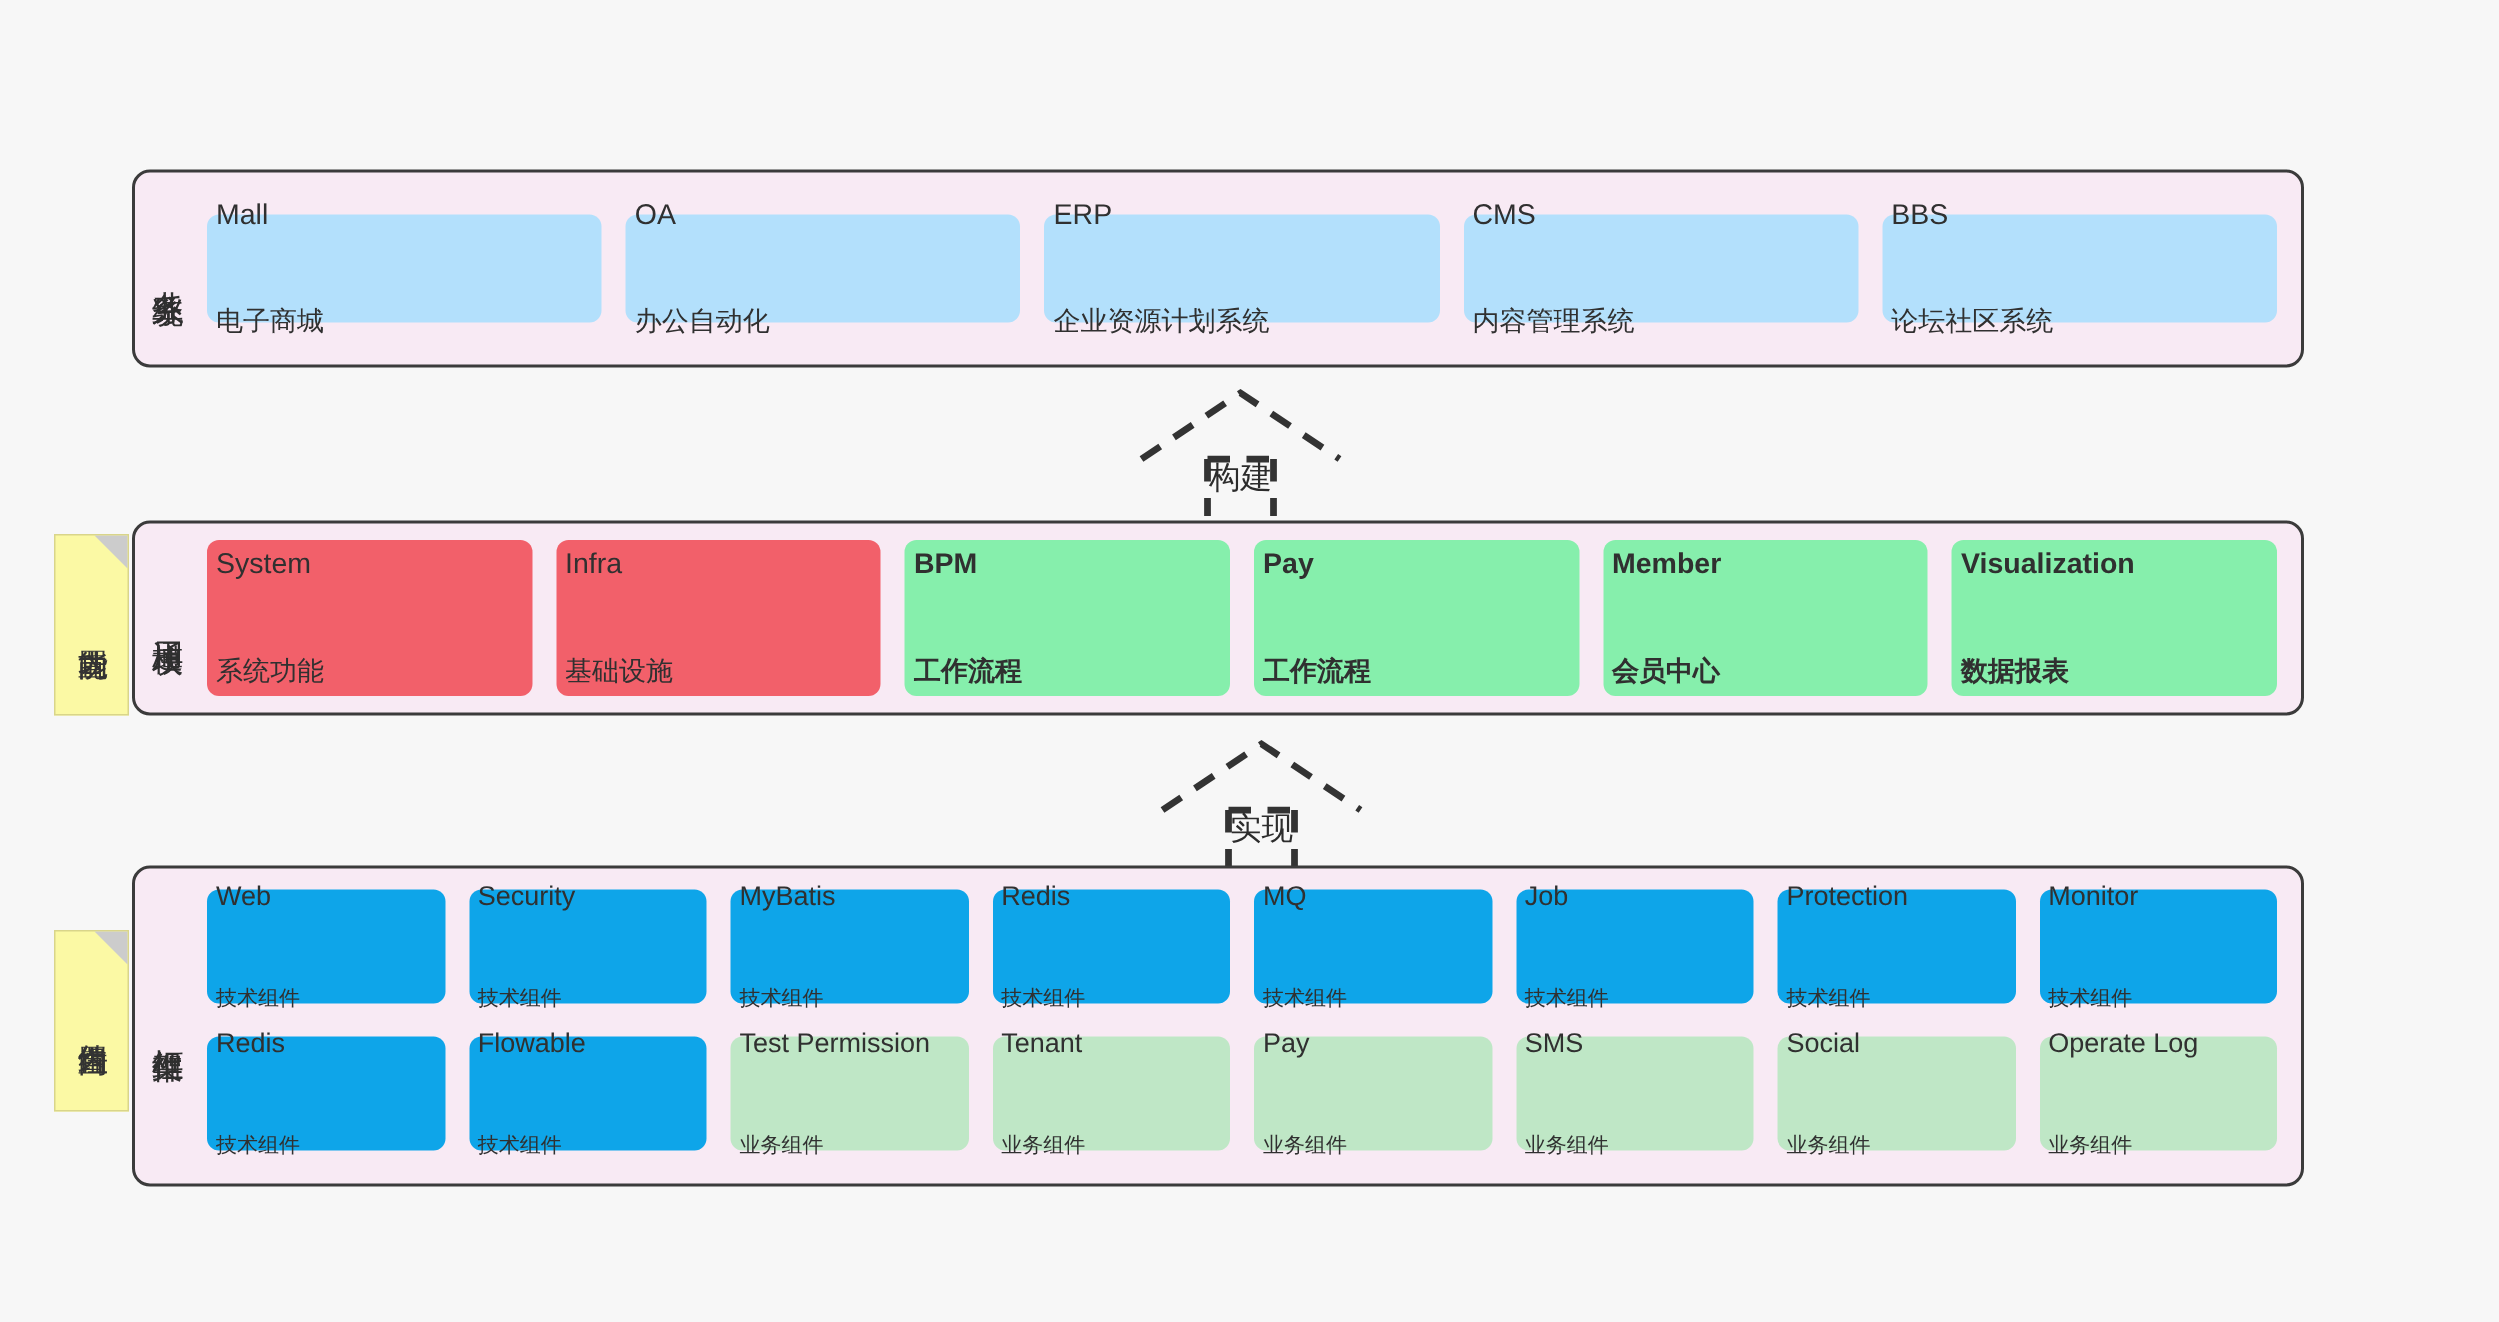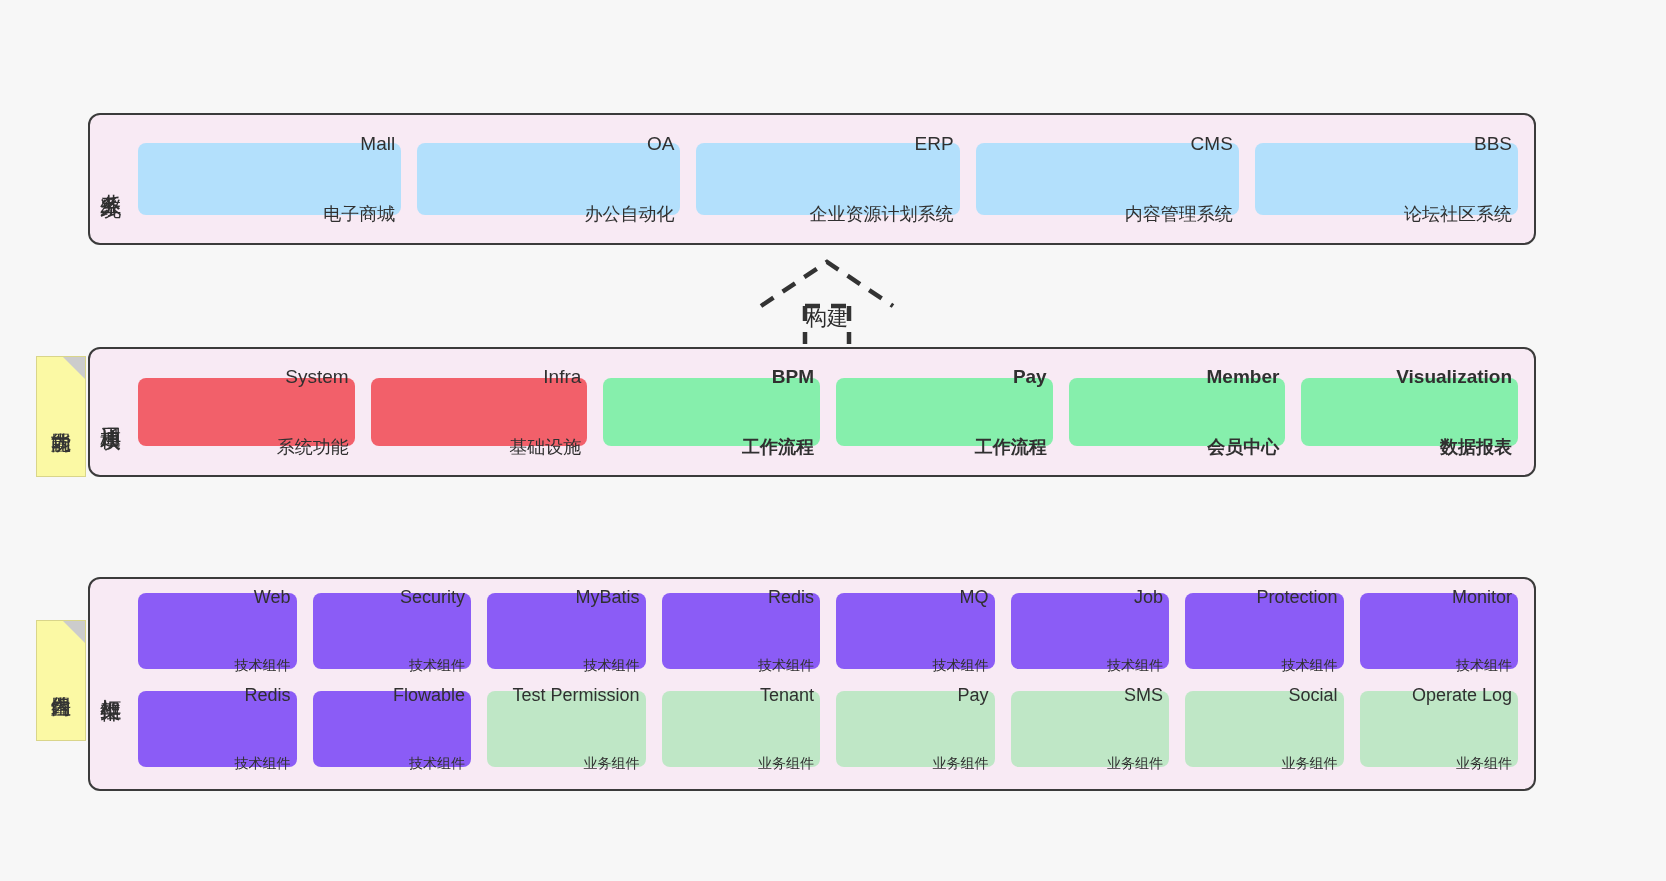--- a/index.html
+++ b/index.html
@@ -58,42 +58,42 @@
     gap: 16px;
     flex: 1 1 0;
   }
 
   
   .card {
     flex: 1 1 0;
     border-radius: 8px;
     display: flex;
     flex-direction: column;
-    align-items: flex-end;
+    align-items: flex-start;
     justify-content: center;
     text-align: center;
     color: #303030;
     line-height: 1.22;
     padding: 4px 6px;
     min-width: 0;
     gap: 48px;
   }
   .card .en { font-size: 19px; }
   .card .cn { font-size: 18px; }
 
   .biz-row .card { height: 72px; }
-  .mod-row .card { height: 68px; }
+  .mod-row .card { height: 104px; }
   .fw .card { height: 76px; }
   .fw .card .en { font-size: 18px; }
   .fw .card .cn { font-size: 14px; }
 
   .c-blue       { background: #b3e0fc; }
   .c-red        { background: #f2606a; }
   .c-pink       { background: #86efac; font-weight: bold; }
-  .c-green      { background: #8b5cf6; }
+  .c-green      { background: #0ea5e9; }
   .c-lightgreen { background: #bfe7c6; }
 
   
   .note {
     position: absolute;
     width: 50px;
     background: #fbf9a4;
     border: 1px solid #d9d58a;
     display: flex;
     align-items: center;
@@ -201,20 +201,31 @@
         <span class="cn">会员中心</span>
       </div>
       <div class="card c-pink">
         <span class="en">Visualization</span>
         <span class="cn">数据报表</span>
       </div>
 
     </div>
   </div>
 
+  <div class="arrow" style="left:771px; top:492px; width:140px; height:88px;">
+    <svg width="140" height="88" viewBox="0 0 140 88" aria-hidden="true">
+      <g fill="none" stroke="#333333" stroke-width="4.5" stroke-dasharray="15,11" stroke-linecap="butt">
+        <path d="M4 48 L70 4 L136 48"></path>
+        <path d="M48 48 L48 86"></path>
+        <path d="M92 48 L92 86"></path>
+        <path d="M48 48 L92 48"></path>
+      </g>
+    </svg>
+    <span class="lbl" style="left:49px; top:46px;">实现</span>
+  </div>
 
   <div class="note" style="left:36px; top:620px; width:50px; height:121px;">
     <span class="fold"></span>
     <span>内置组件</span>
   </div>
 
   <div class="panel" style="left:88px; top:577px; width:1448px; height:214px;">
     <div class="panel-label">框架组件</div>
     <div class="panel-body two-rows fw">
 

